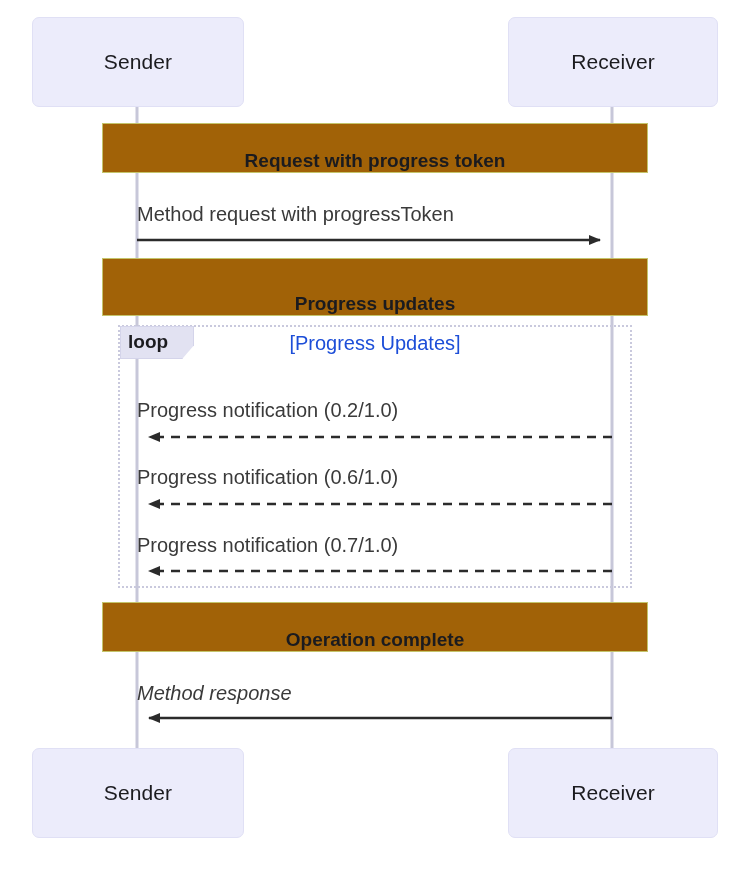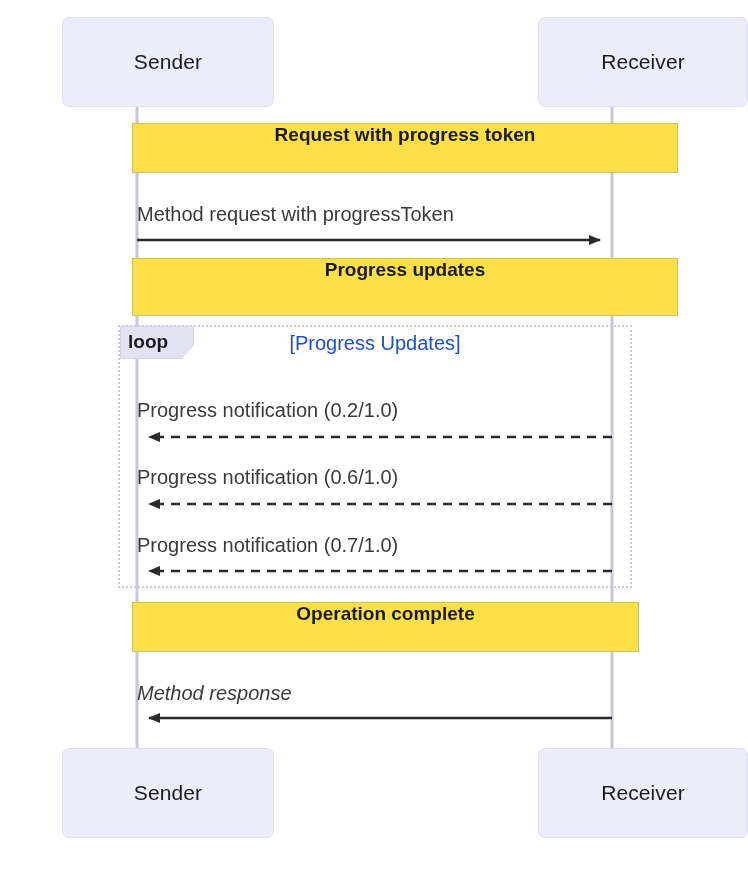--- a/index.html
+++ b/index.html
@@ -34,45 +34,43 @@
     background: #ECECFB;
     border: 1px solid #E0E0F5;
     border-radius: 7px;
     display: flex;
     align-items: center;
     justify-content: center;
     color: #1b1b1f;
     font-size: 21px;
     letter-spacing: 0.1px;
     z-index: 5;
-    margin-left: 30px;
   }
   .actor-sender-top   { left: 32px;  top: 17px;  width: 212px; height: 90px; }
   .actor-receiver-top { left: 508px; top: 17px;  width: 210px; height: 90px; }
   .actor-sender-bot   { left: 32px;  top: 748px; width: 212px; height: 90px; }
   .actor-receiver-bot { left: 508px; top: 748px; width: 210px; height: 90px; }
 
   
   .note {
     position: absolute;
     box-sizing: border-box;
-    background: #fde047;
+    background: #a16207;
     border: 1px solid #C4C46B;
     display: flex;
-    align-items: flex-start;
+    align-items: flex-end;
     justify-content: center;
     color: #1b1b1f;
     font-size: 19px;
     font-weight: 700;
     z-index: 6;
-    margin-left: 30px;
   }
   .note-request  { left: 102px; top: 123px; width: 546px; height: 50px; }
   .note-progress { left: 102px; top: 258px; width: 546px; height: 58px; }
-  .note-complete { left: 102px; top: 602px; width: 507px; height: 50px; }
+  .note-complete { left: 102px; top: 602px; width: 546px; height: 50px; }
 
   
   .loop-frame {
     position: absolute;
     box-sizing: border-box;
     left: 118px;
     top: 325px;
     width: 514px;
     height: 263px;
     border: 2px dotted #c9c9dd;

